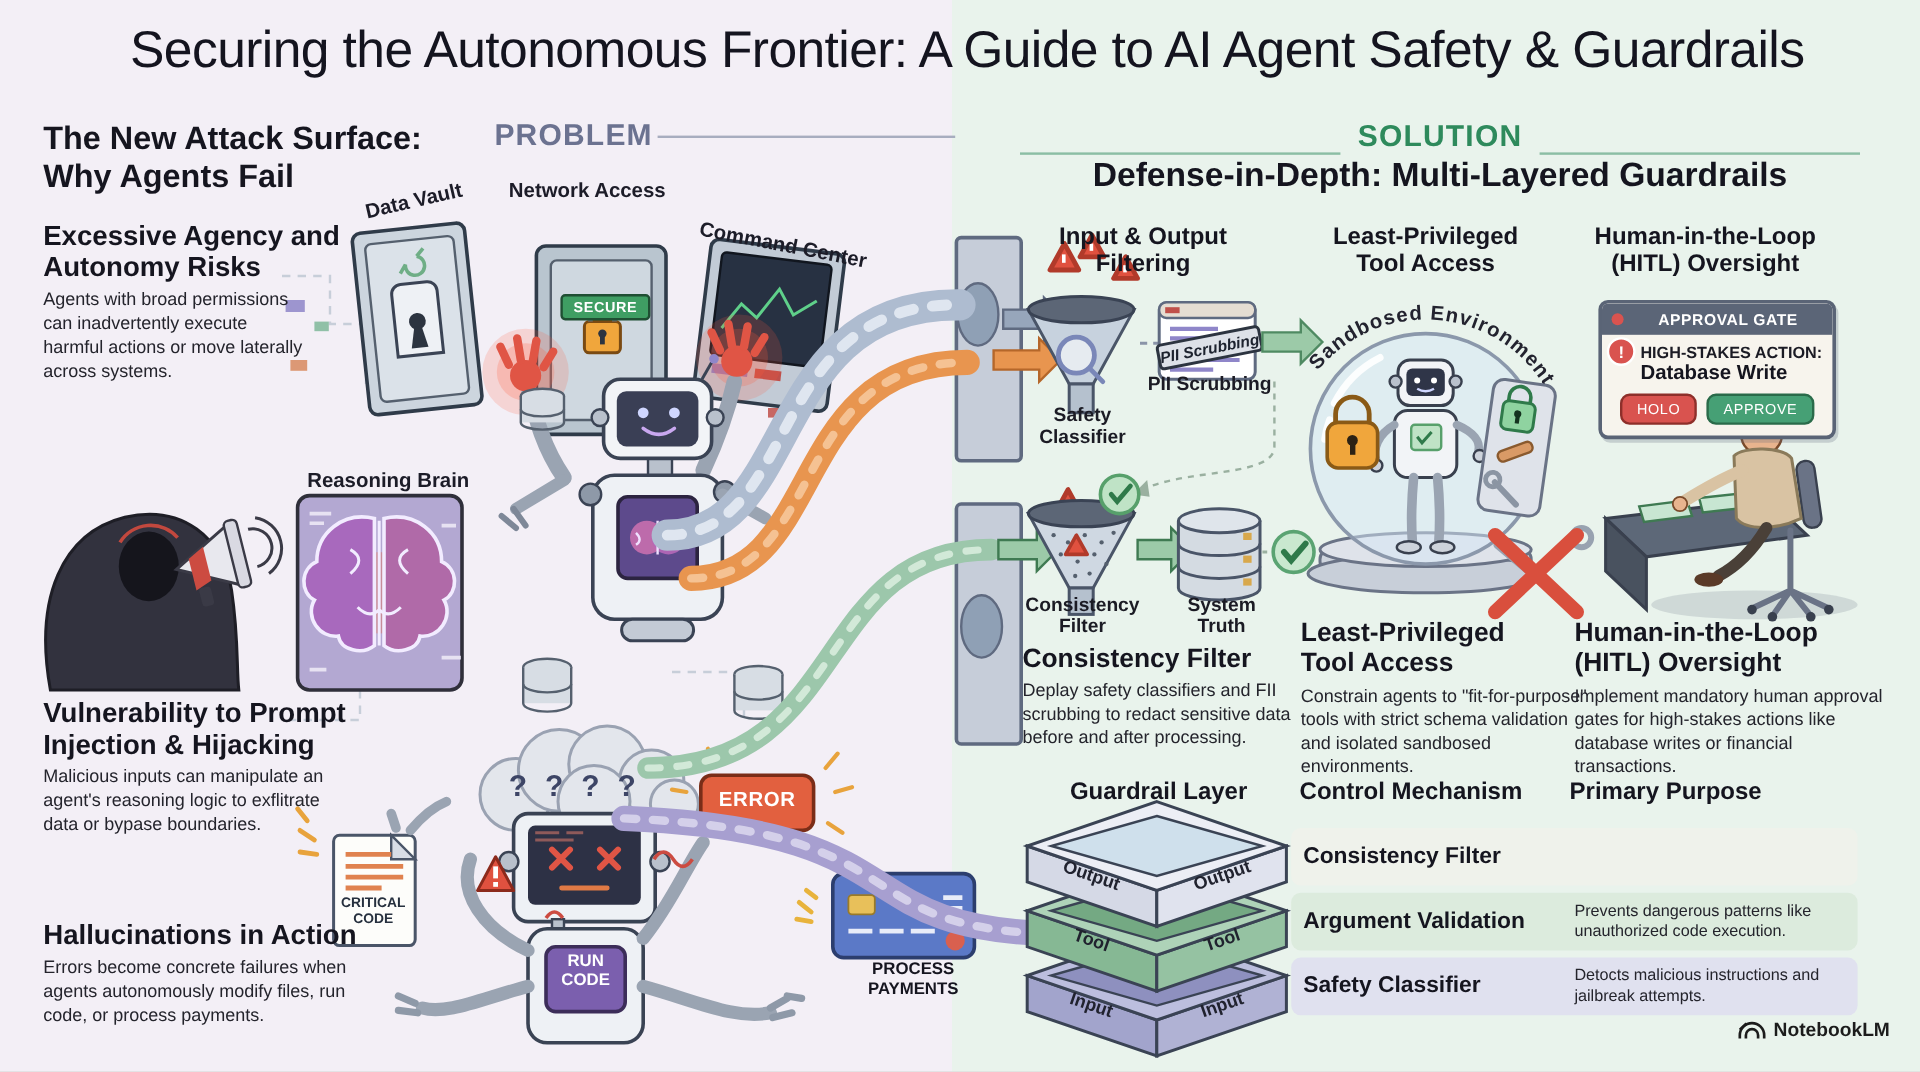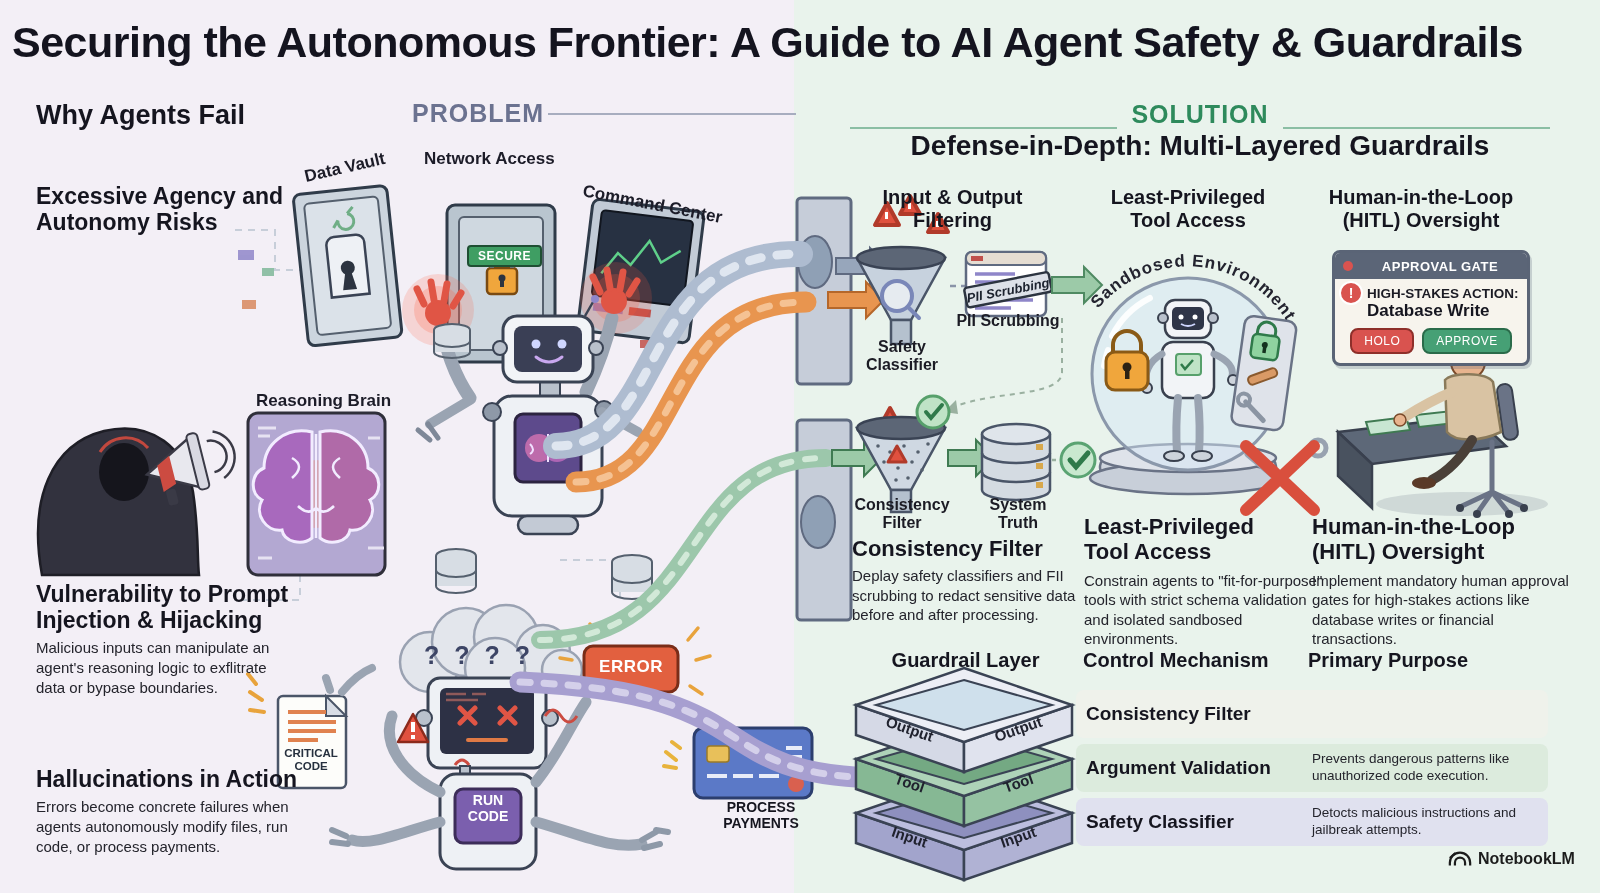--- a/index.html
+++ b/index.html
@@ -1,21 +1,21 @@
 <!DOCTYPE html>
 <html><head>
 <meta charset="utf-8">
 <style>
   html,body{margin:0;padding:0;background:#ddd;}
   .canvas{position:relative;width:1600px;height:893px;overflow:hidden;
     font-family:"Liberation Sans",sans-serif;color:#17171f;
     background:linear-gradient(90deg,#f3eff6 0,#f3eff6 49.6%,#e9f3ec 49.6%,#e9f3ec 100%);}
   .abs{position:absolute;}
   .ctr{text-align:center;}
-  .title{left:0;right:0;top:18px;text-align:left;font-size:43px;font-weight:bold;
+  .title{left:0;right:0;top:18px;text-align:center;font-size:43px;font-weight:normal;
     color:#14141f;letter-spacing:-0.5px;padding-left:12px;}
   .zone-label{font-size:25px;font-weight:bold;letter-spacing:1px;}
   .problem-label{left:412px;top:99px;color:#6b7290;}
   .p-divider{left:548px;top:113px;width:248px;height:2px;background:#a7adbf;}
   .sol-row{left:850px;top:100px;width:700px;display:flex;align-items:flex-end;gap:14px;}
   .sol-row .line{flex:1;height:2px;background:rgba(46,138,92,.5);}
   .sol-row .zone-label{color:#2e8a5c;}
   .h-big{font-size:27px;font-weight:bold;line-height:1.2;color:#15151f;}
   .defense{left:850px;top:130px;width:700px;text-align:center;font-size:28px;font-weight:bold;color:#15151f;}
   .sec-h{font-size:23px;font-weight:bold;line-height:1.14;color:#15151f;}
@@ -437,25 +437,27 @@
       </g>
     </g>
   </svg>
 
   <div class="abs title">Securing the Autonomous Frontier: A Guide to AI Agent Safety &amp; Guardrails</div>
 
   <div class="abs zone-label problem-label">PROBLEM</div>
   <div class="abs p-divider"></div>
 
   <div class="abs h-big" style="left:36px;top:99px;">
+    <span style="display:block">The New Attack Surface:</span>
     <span style="display:block">Why Agents Fail</span>
   </div>
 
   <div class="abs" style="left:36px;top:183px;width:260px;">
     <div class="sec-h">Excessive Agency and Autonomy Risks</div>
+    <div class="sec-b" style="margin-top:5px;width:222px;">Agents with broad permissions can inadvertently execute harmful actions or move laterally across systems.</div>
   </div>
   <div class="abs" style="left:36px;top:766px;width:285px;">
     <div class="sec-h">Hallucinations in Action</div>
     <div class="sec-b" style="margin-top:5px;width:272px;">Errors become concrete failures when agents autonomously modify files, run code, or process payments.</div>
   </div>
   <div class="abs" style="left:36px;top:581px;width:272px;">
     <div class="sec-h">Vulnerability to Prompt Injection &amp; Hijacking</div>
     <div class="sec-b" style="margin-top:5px;width:262px;">Malicious inputs can manipulate an agent's reasoning logic to exflitrate data or bypase boundaries.</div>
   </div>
 

